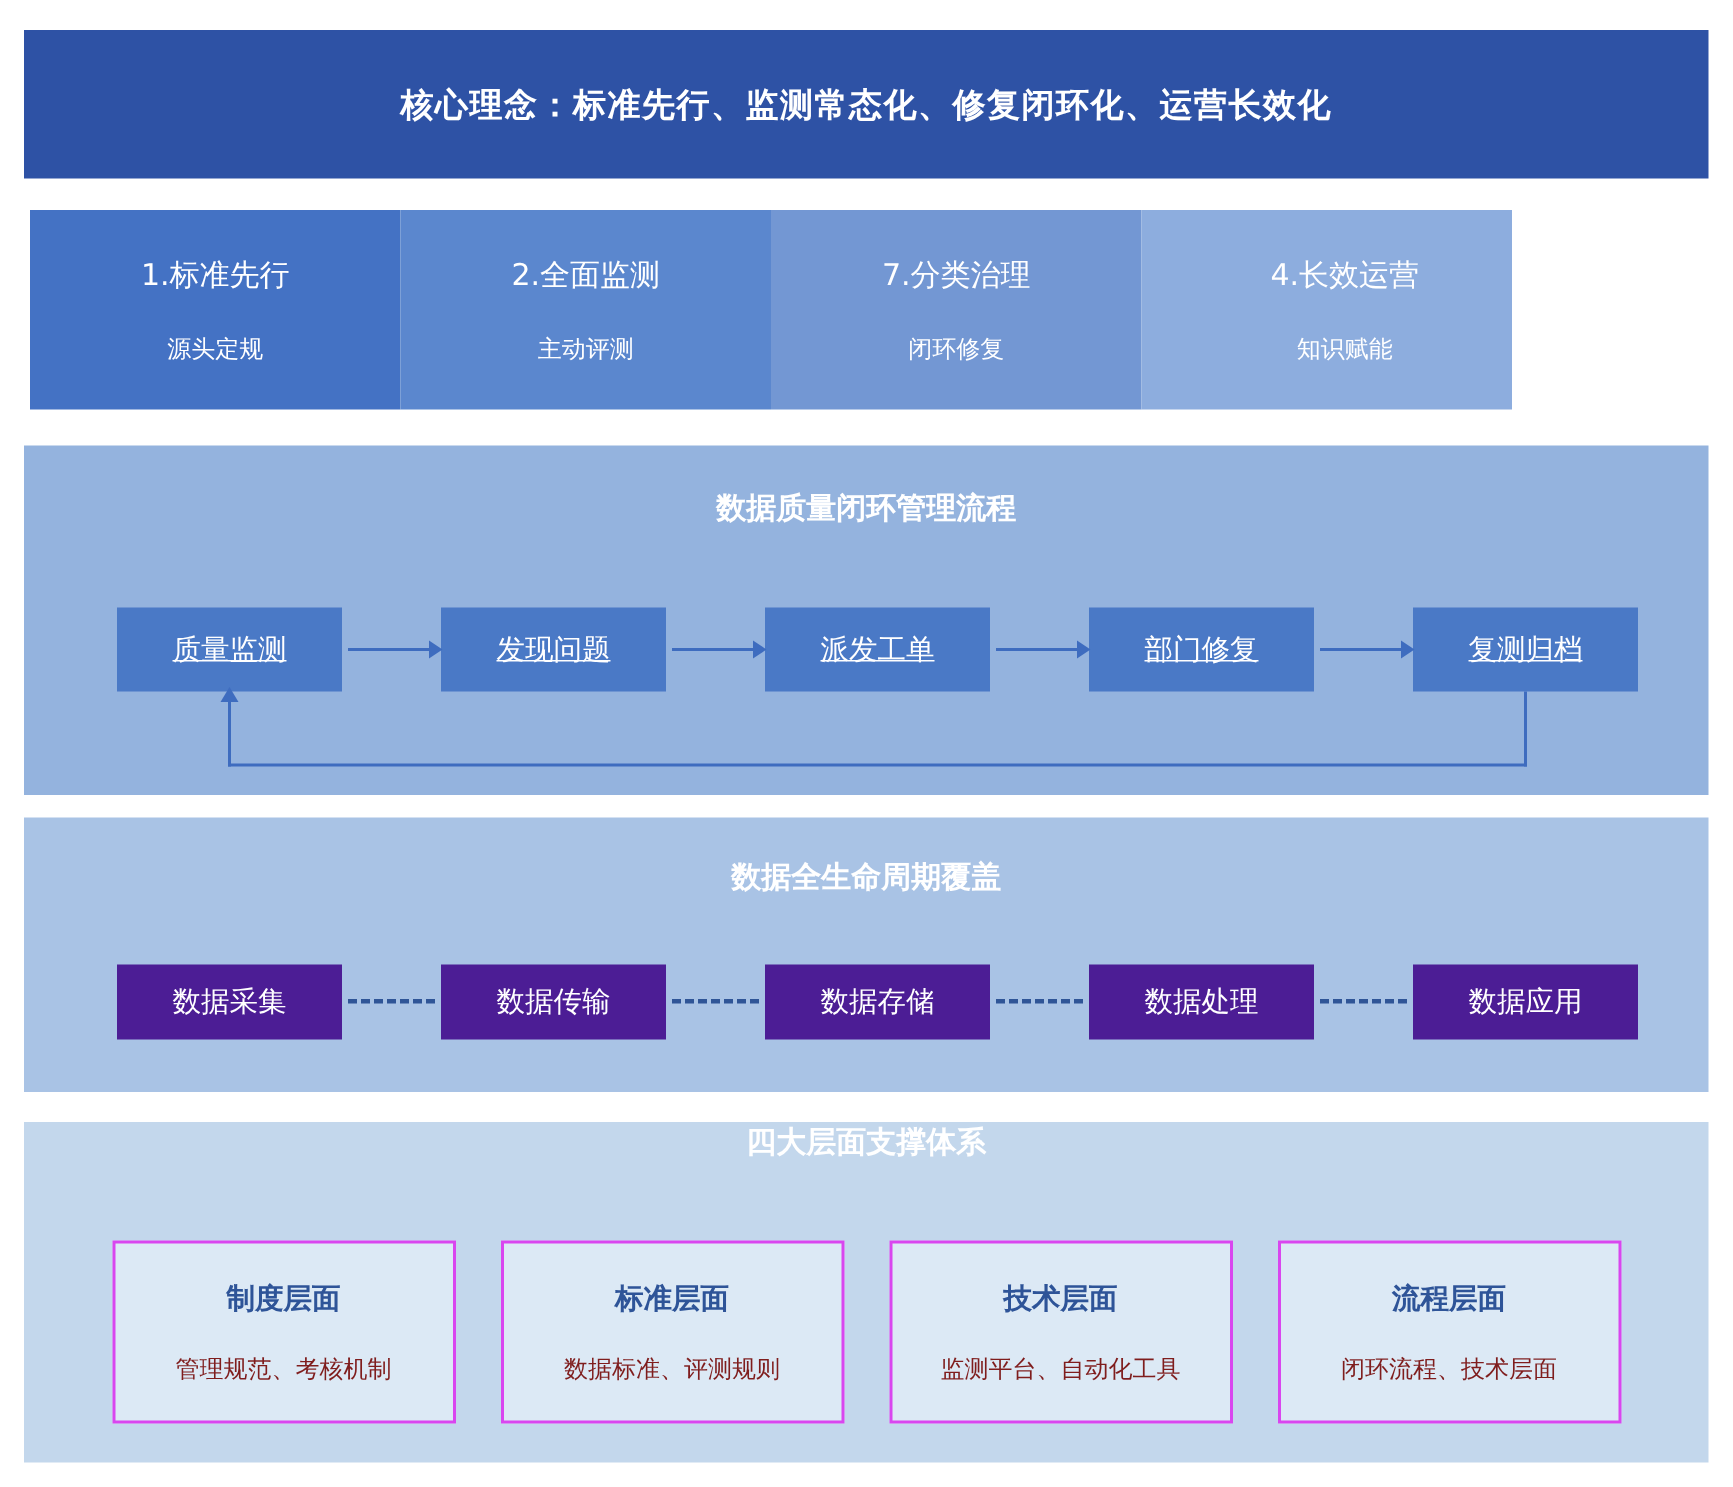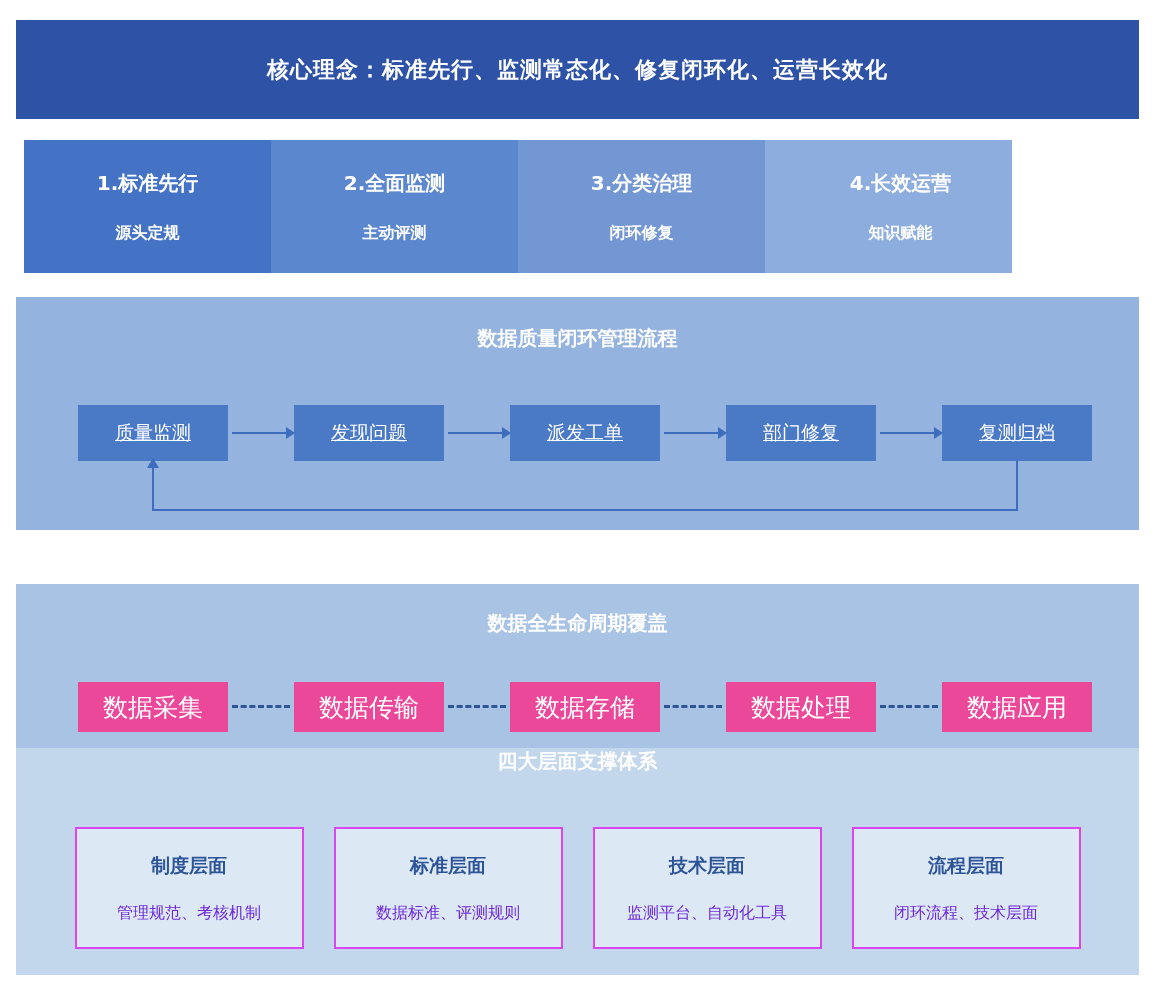--- a/index.html
+++ b/index.html
@@ -6,21 +6,21 @@
   body { background:#ffffff; font-family:"DejaVu Sans","Liberation Sans",sans-serif; }
   #canvas { position:relative; width:1155px; height:991px; background:#ffffff; overflow:hidden; }
 
   
   .banner { position:absolute; left:16px; top:20px; width:1123px; height:99px;
             background:#2e52a5; display:flex; align-items:center; justify-content:center; }
   .banner-text { color:#ffffff; font-size:22px; font-weight:600; letter-spacing:1px; }
 
   
   .pillars { position:absolute; left:16px; top:140px; width:996px; height:133px;
-             display:flex; justify-content:flex-end;font-weight:bold; }
+             display:flex; justify-content:center; }
   .pillar { width:247px; height:133px; display:flex; flex-direction:column;
             align-items:center; justify-content:center; gap:26px; color:#ffffff; }
   .pillar-title { font-size:20px; }
   .pillar-sub { font-size:16px; }
 
   
   .panel { position:absolute; left:16px; width:1123px; }
   .panel-title { text-align:center; font-size:20px; font-weight:700; color:#ffffff; }
 
   
@@ -33,35 +33,35 @@
                    border-left:9px solid #3e6cbf; border-top:6px solid transparent;
                    border-bottom:6px solid transparent; }
   .loop { position:absolute; left:136px; top:164px; width:866px; height:50px;
           border-left:2px solid #3e6cbf; border-right:2px solid #3e6cbf;
           border-bottom:2px solid #3e6cbf; }
   .loop-head { position:absolute; left:131px; top:161px; width:0; height:0;
                border-left:6px solid transparent; border-right:6px solid transparent;
                border-bottom:10px solid #3e6cbf; }
 
   
-  .sec-lifecycle { top:545px; height:183px; background:#a9c3e5;margin-top:39px; }
+  .sec-lifecycle { top:545px; height:183px; background:#a9c3e5; }
   .sec-lifecycle .panel-title { padding-top:26px; }
-  .lbox { position:absolute; top:98px; width:150px; height:50px; background:#ec4899;
-          color:#ffffff; font-size:25px; display:flex; align-items:center; justify-content:center; }
+  .lbox { position:absolute; top:98px; width:150px; height:50px; background:#4c1d95;
+          color:#ffffff; font-size:19px; display:flex; align-items:center; justify-content:center; }
   .dash { position:absolute; top:121px; width:58px; height:0; border-top:3px dashed #2f5597; }
 
   
   .sec-support { top:748px; height:227px; background:#c3d7ec; }
   .sec-support .panel-title { }
   .sboxes { position:absolute; left:0; top:79px; width:100%; display:flex;
             justify-content:center; gap:30px; }
   .sbox { width:229px; height:122px; background:#dce9f5; border:2px solid #d946ef;
           display:flex; flex-direction:column; align-items:center; justify-content:center; gap:24px; }
   .sbox-title { font-size:19px; font-weight:700; color:#2e5498; }
-  .sbox-sub { font-size:16px; color:#6d28d9;text-align:right; }
+  .sbox-sub { font-size:16px; color:#7f1d1d;text-align:right; }
 
   
   .s0 { left:62px; }  .s1 { left:278px; } .s2 { left:494px; } .s3 { left:710px; } .s4 { left:926px; }
   .a0 { left:216px; } .a1 { left:432px; } .a2 { left:648px; } .a3 { left:864px; }
 </style>
 </head>
 <body>
 
 <div id="canvas">
 
@@ -72,21 +72,21 @@
   <div class="pillars">
     <div class="pillar" style="background: rgb(68, 114, 196);">
       <div class="pillar-title">1.标准先行</div>
       <div class="pillar-sub">源头定规</div>
     </div>
     <div class="pillar" style="background: rgb(91, 135, 206);">
       <div class="pillar-title">2.全面监测</div>
       <div class="pillar-sub">主动评测</div>
     </div>
     <div class="pillar" style="background: rgb(115, 151, 211);">
-      <div class="pillar-title">3.分类治理</div>
+      <div class="pillar-title">7.分类治理</div>
       <div class="pillar-sub">闭环修复</div>
     </div>
     <div class="pillar" style="background: rgb(141, 173, 222); padding-left: 24px;">
       <div class="pillar-title">4.长效运营</div>
       <div class="pillar-sub">知识赋能</div>
     </div>
   </div>
 
   <div class="panel sec-process">
     <div class="panel-title">数据质量闭环管理流程</div>

